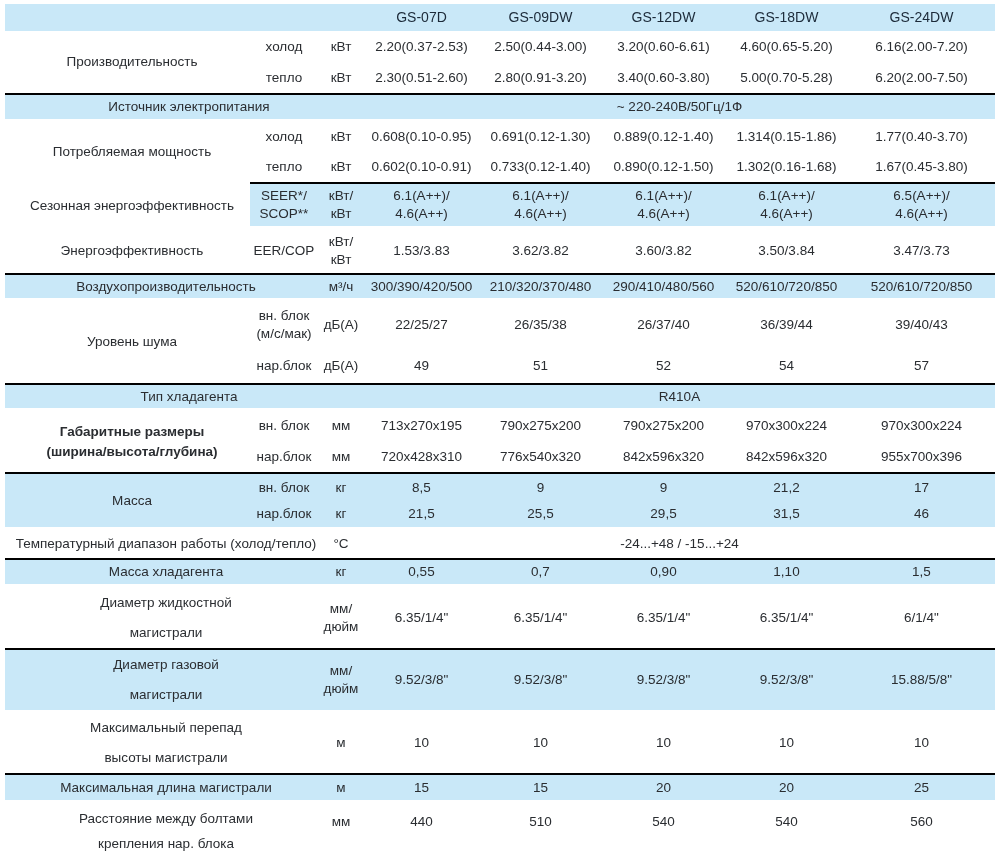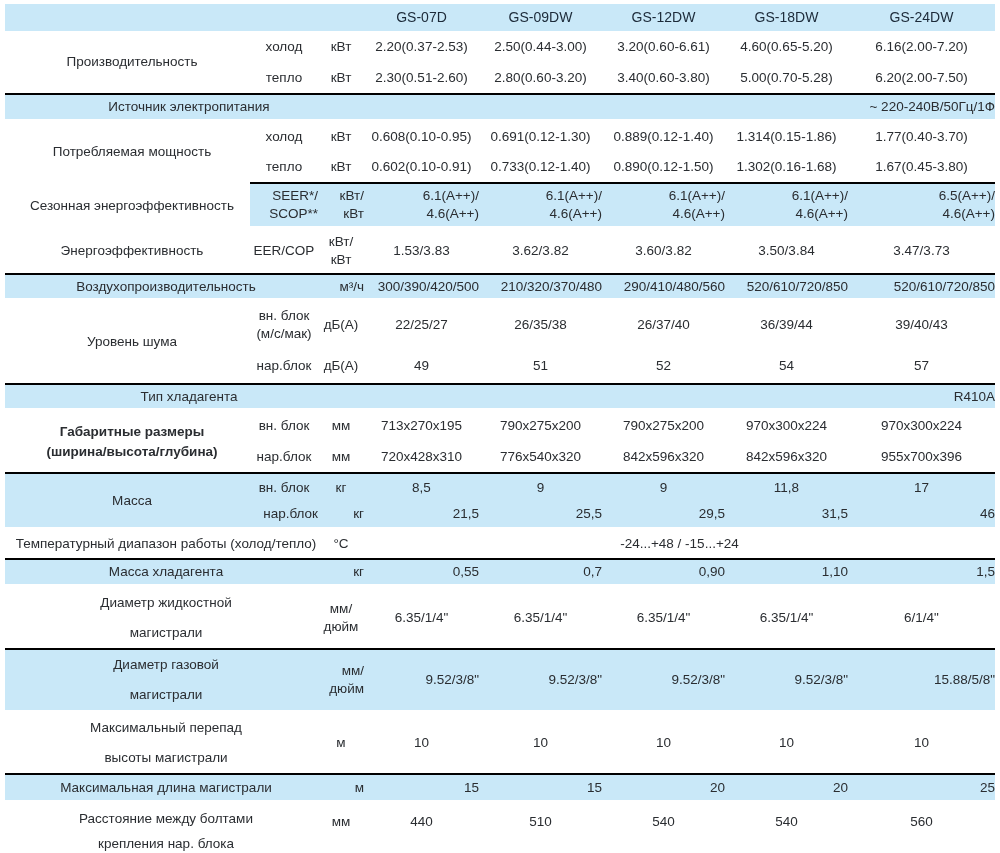--- a/index.html
+++ b/index.html
@@ -4,21 +4,21 @@
 <style>
   html,body{margin:0;padding:0;background:#ffffff;}
   body{width:1000px;height:853px;font-family:"Liberation Sans","DejaVu Sans",sans-serif;}
   .wrap{width:990px;margin:4px auto 0 auto;border-bottom:1px solid #d8d8d8;}
   table{border-collapse:separate;border-spacing:0;width:990px;table-layout:fixed;}
   td{box-sizing:border-box;vertical-align:middle;text-align:center;font-size:13.5px;
      color:#2a2d31;line-height:1.3;white-space:pre-line;padding:0;overflow:hidden;}
   td.lbl{text-align:center;padding-left:9px;}
   td.blue{background:#c9e8f8;}
   .bt{border-top:2px solid #000000;}
-  .bb{border-bottom:3px solid #ffffff;text-align:right;}
+  .bb{border-bottom:3px solid #ffffff;}
   td.model{font-weight:normal;font-size:14px;color:#1c2a39;}
   td.lh30{line-height:30px;}
   td.lh25{line-height:25px;}
   td.lh19{line-height:1.45;font-weight:bold;}
 </style>
 </head>
 <body>
 
 <div class="wrap">
 <table>
@@ -50,21 +50,21 @@
   <td>2.20(0.37-2.53)</td>
   <td>2.50(0.44-3.00)</td>
   <td>3.20(0.60-6.61)</td>
   <td>4.60(0.65-5.20)</td>
   <td>6.16(2.00-7.20)</td>
 </tr>
 <tr style="height:31px">
   <td>тепло</td>
   <td>кВт</td>
   <td>2.30(0.51-2.60)</td>
-  <td>2.80(0.60-3.20)</td>
+  <td>2.80(0.91-3.20)</td>
   <td>3.40(0.60-3.80)</td>
   <td>5.00(0.70-5.28)</td>
   <td>6.20(2.00-7.50)</td>
 </tr>
 
 <tr style="height:29px">
   <td colspan="3" class="lbl blue bt bb">Источник электропитания</td>
   <td colspan="5" class="blue bt bb">~ 220-240В/50Гц/1Ф</td>
 </tr>
 
@@ -175,21 +175,21 @@
   <td>955x700x396</td>
 </tr>
 
 <tr style="height:29px">
   <td rowspan="2" class="lbl blue bt bb">Масса</td>
   <td class="blue bt">вн. блок</td>
   <td class="blue bt">кг</td>
   <td class="blue bt">8,5</td>
   <td class="blue bt">9</td>
   <td class="blue bt">9</td>
-  <td class="blue bt">11,8</td>
+  <td class="blue bt">21,2</td>
   <td class="blue bt">17</td>
 </tr>
 <tr style="height:29px">
   <td class="blue bb">нар.блок</td>
   <td class="blue bb">кг</td>
   <td class="blue bb">21,5</td>
   <td class="blue bb">25,5</td>
   <td class="blue bb">29,5</td>
   <td class="blue bb">31,5</td>
   <td class="blue bb">46</td>

